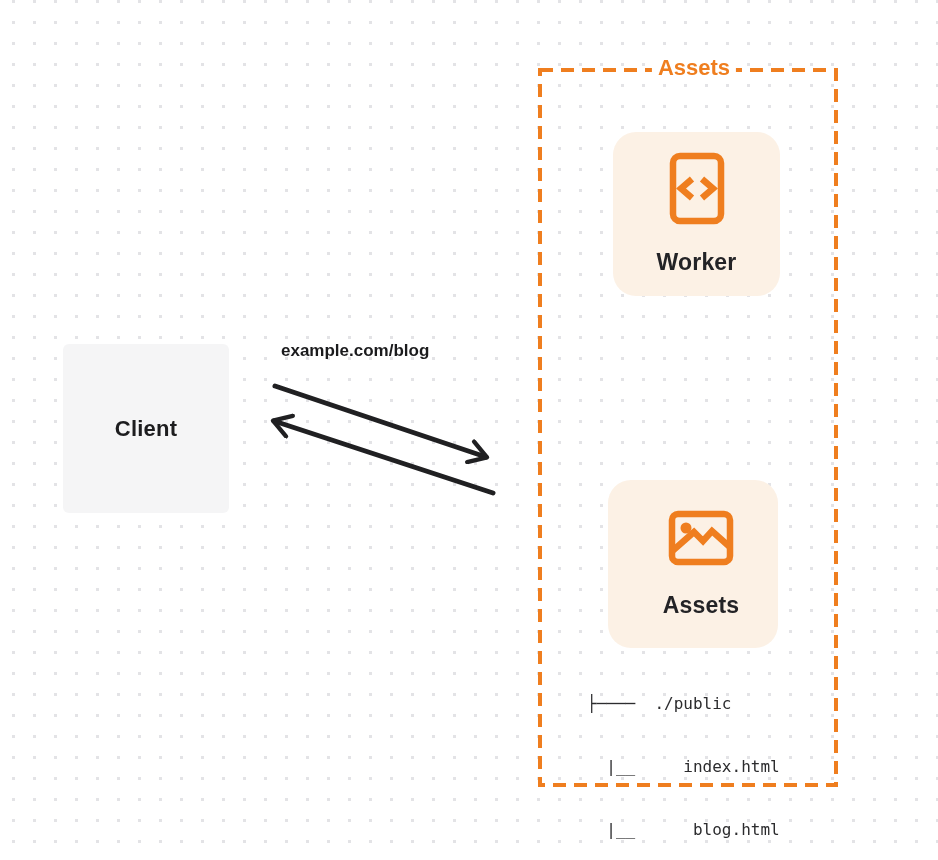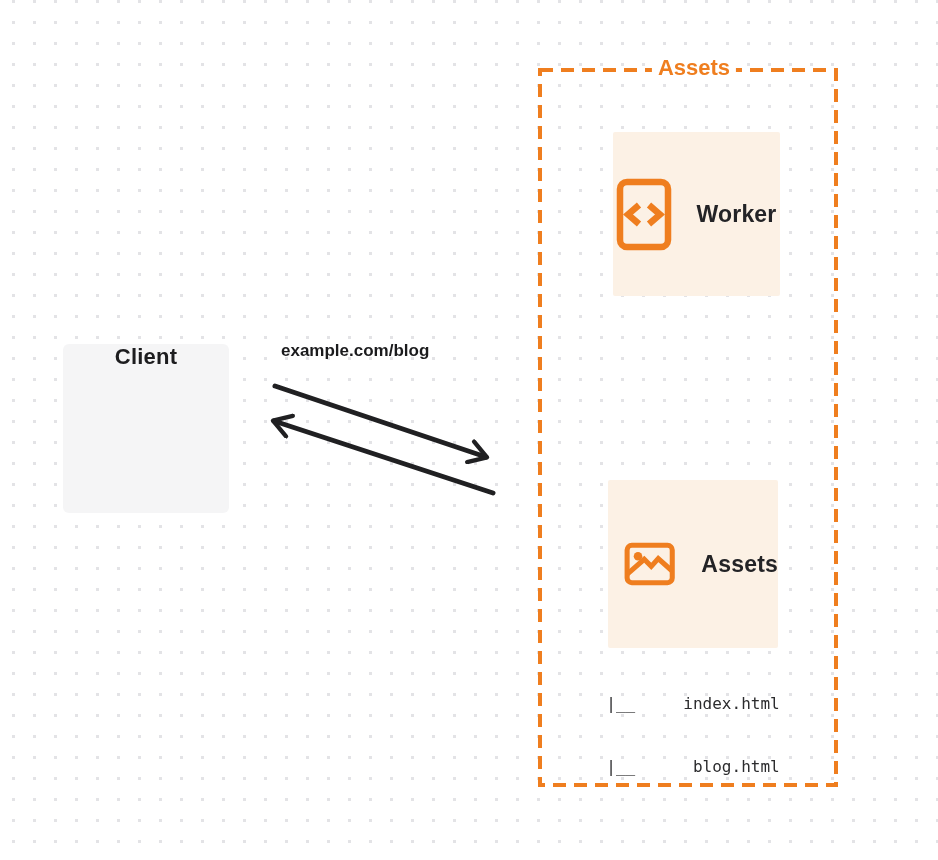--- a/index.html
+++ b/index.html
@@ -15,21 +15,21 @@
   }
   .canvas { position: absolute; inset: 0; }
 
   
   .client-box {
     position: absolute;
     left: 63px; top: 344px;
     width: 166px; height: 169px;
     background: #f5f5f6;
     border-radius: 6px;
-    display: flex; justify-content: center;
+    display: flex; align-items: center; justify-content: center;
   }
   .client-box span {
     font-size: 22px; font-weight: 700; color: #1d1d1f; letter-spacing: 0.2px;
   }
 
   
   .request-label {
     position: absolute;
     left: 281px; top: 341px;
     font-size: 17px; font-weight: 700; color: #1b1b1d;
@@ -57,22 +57,22 @@
     background: #ffffff;
     padding: 0 6px;
     font-size: 22px; font-weight: 700; color: #ef7e1f;
     line-height: 27px;
   }
 
   
   .card {
     position: absolute;
     background: #fcf1e5;
-    border-radius: 2px;
-    display: flex; 
+    border-radius: 23px;
+    display: flex; flex-direction: column;
     align-items: center; justify-content: center;
   }
   .worker-card { left: 75px; top: 64px; width: 167px; height: 164px; gap: 24px; }
   .assets-card { left: 70px; top: 412px; width: 170px; height: 168px; gap: 26px; padding-left: 16px; }
   .card-label { font-size: 23px; font-weight: 700; color: #232326; letter-spacing: 0.2px; }
   .card svg { display: block; }
 
   
   .file-tree {
     position: absolute;
@@ -128,19 +128,20 @@
             </clipPath>
         </defs>
         <rect x="4" y="4" width="58" height="48" rx="6" fill="none" stroke="#ef7e1f" stroke-width="6.5"></rect>
         <circle cx="18" cy="18" r="5.5" fill="#ef7e1f"></circle>
         <path d="M2,43 L26,22 L35,31 L44,21 L63,38" fill="none" stroke="#ef7e1f" stroke-width="6.5" stroke-linejoin="miter" clip-path="url(#imgclip)"></path>
       </svg>
       <div class="card-label">Assets</div>
     </div>
 
     <div class="file-tree">
+      <div>├────  ./public</div>
       <div>  |__     index.html</div>
       <div>  |__      blog.html</div>
       
     </div>
   </div>
 
 </div>
 
 </body></html>

